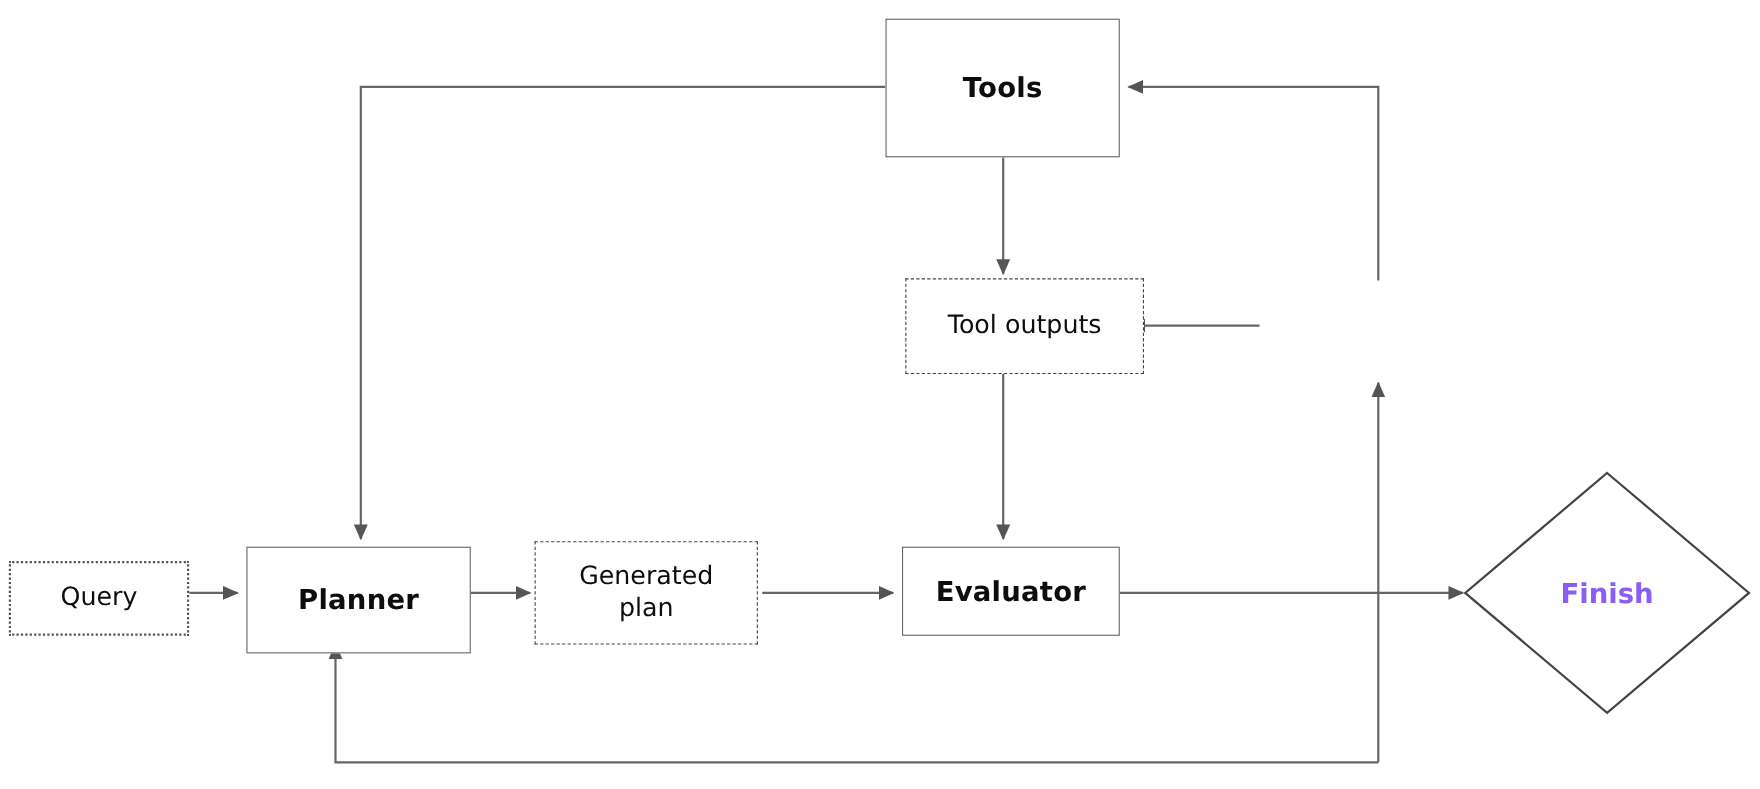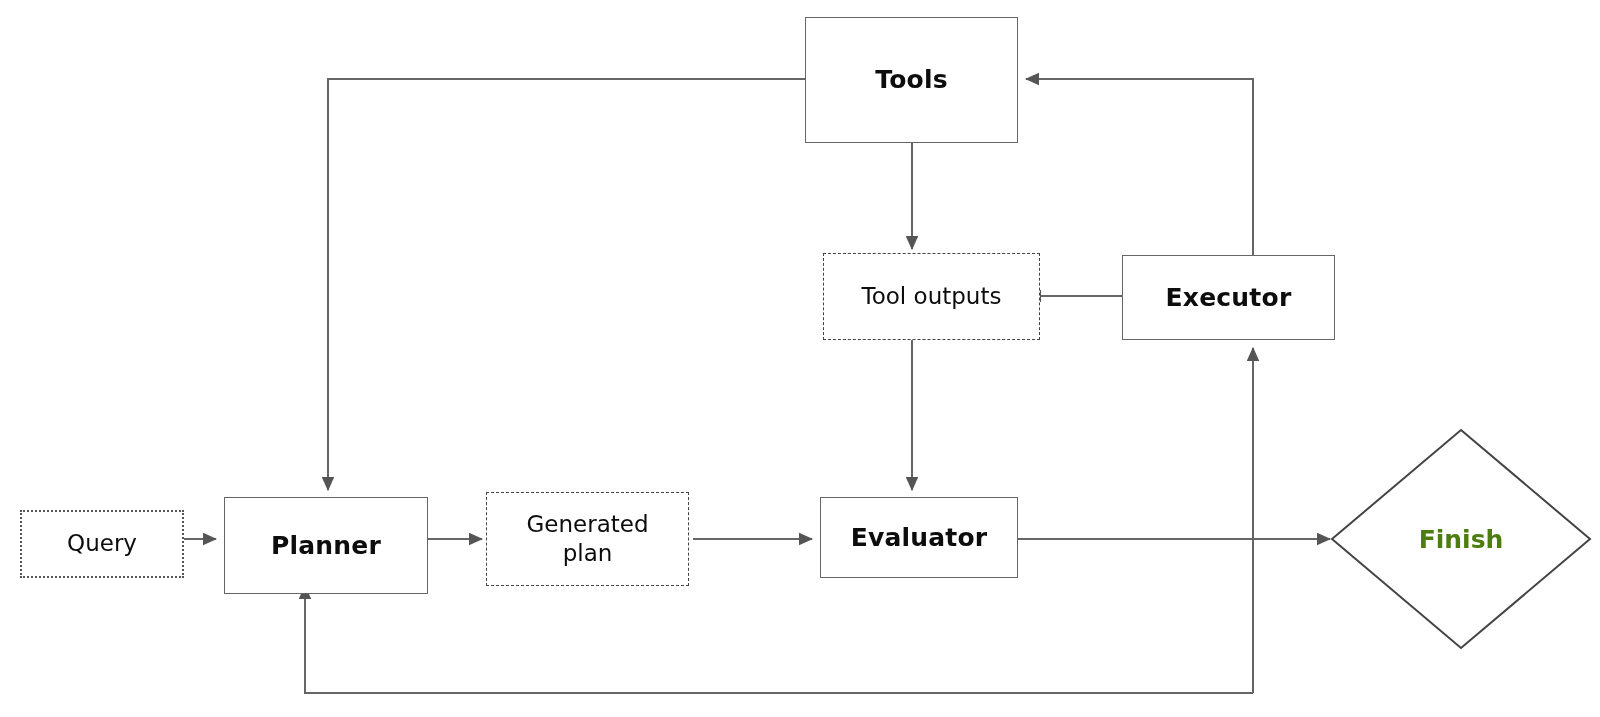--- a/index.html
+++ b/index.html
@@ -67,21 +67,21 @@
     position: absolute;
     left: 0;
     top: 0;
     width: 100%;
     height: 100%;
     display: flex;
     align-items: center;
     justify-content: center;
     font-weight: 700;
     font-size: 25px;
-    color: #4d7c0f;
+    color: #8b5cf6;
     pointer-events: none;
   }
 </style>
 </head>
 <body>
 
 <div id="canvas">
 
   <svg id="edges" viewBox="0 0 1600 717" xmlns="http://www.w3.org/2000/svg">
     <defs>
@@ -110,21 +110,21 @@
 
       <path d="M 805 79 L 328 79 L 328 490" marker-end="url(#arrow)"></path>
 
       <path d="M 1253 693 L 1253 348" marker-end="url(#arrow)"></path>
 
       <path d="M 1253 693 L 305 693 L 305 586" marker-end="url(#arrow)"></path>
 
     </g>
   </svg>
 
-  <div class="node dotted plain" style="left:20px; top:510px; width:164px; height:68px;text-align:center;">
+  <div class="node dotted plain" style="left:8px; top:510px; width:164px; height:68px;text-align:center;">
     <span class="lbl">Query</span>
   </div>
 
   <div class="node solid bold" style="left:224px; top:497px; width:204px; height:97px;">
     <span class="lbl">Planner</span>
   </div>
 
   <div class="node dashed plain" style="left:486px; top:492px; width:203px; height:94px;">
     <span class="lbl">
       <span>Generated</span><br>
@@ -137,23 +137,20 @@
   </div>
 
   <div class="node solid bold" style="left:805px; top:17px; width:213px; height:126px;">
     <span class="lbl">Tools</span>
   </div>
 
   <div class="node dashed plain" style="left:803px; top:253px; width:217px; height:87px;margin-left:20px;">
     <span class="lbl">Tool outputs</span>
   </div>
 
-  <div class="node solid bold" style="left:1122px; top:255px; width:213px; height:85px;">
-    <span class="lbl">Executor</span>
-  </div>
 
   <div class="diamond-wrap" style="left:1330px; top:428px; width:262px; height:222px;">
     <svg width="262" height="222" viewBox="0 0 262 222" xmlns="http://www.w3.org/2000/svg">
       <polygon points="131,2 260,111 131,220 2,111" fill="#ffffff" stroke="#444444" stroke-width="2"></polygon>
     </svg>
     <span class="diamond-label">Finish</span>
   </div>
 
 </div>
 

